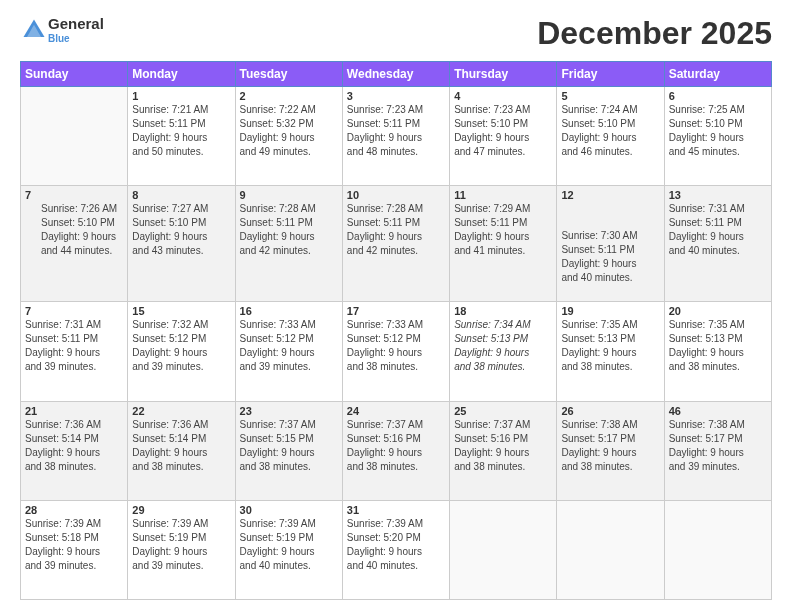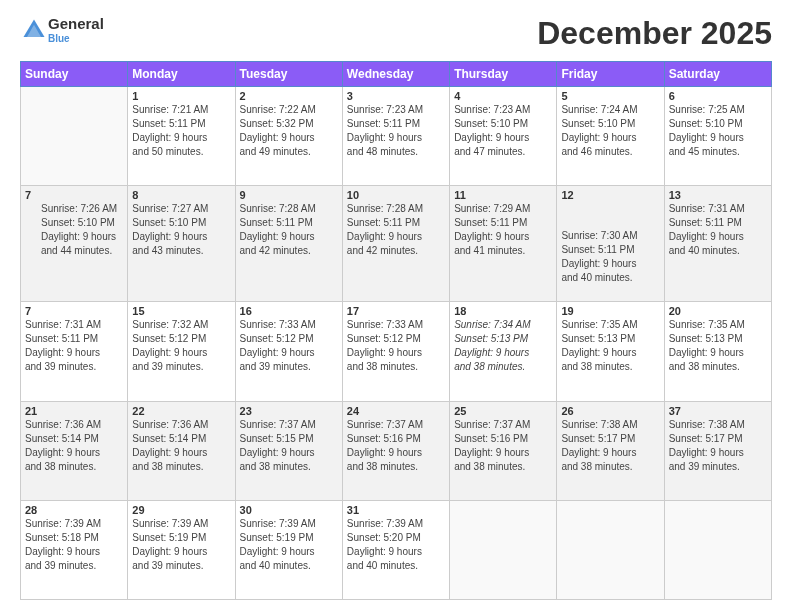--- a/index.html
+++ b/index.html
@@ -320,21 +320,21 @@
 and 38 minutes.</div>
           </td>
           <td>
             <span class="day-num">26</span>
             <div class="day-info" style="white-space: pre-line;">Sunrise: 7:38 AM
 Sunset: 5:17 PM
 Daylight: 9 hours
 and 38 minutes.</div>
           </td>
           <td>
-            <span class="day-num">37</span>
+            <span class="day-num">46</span>
             <div class="day-info" style="white-space: pre-line;">Sunrise: 7:38 AM
 Sunset: 5:17 PM
 Daylight: 9 hours
 and 39 minutes.</div>
           </td>
         </tr>
         <tr>
           <td>
             <span class="day-num">28</span>
             <div class="day-info" style="white-space: pre-line;">Sunrise: 7:39 AM

